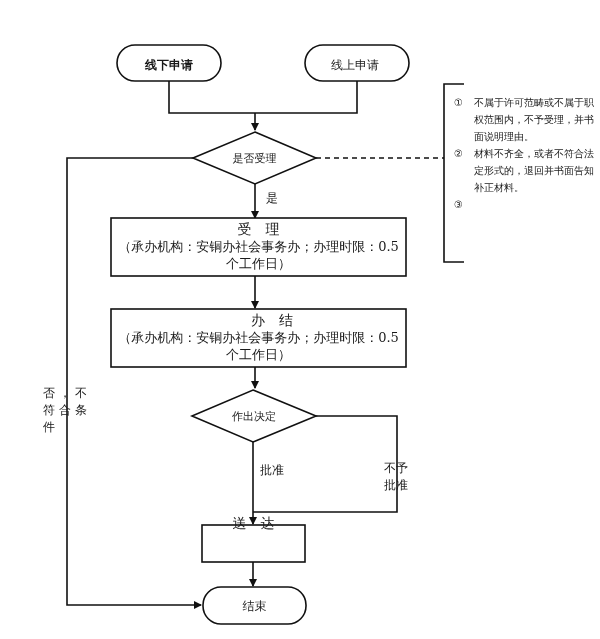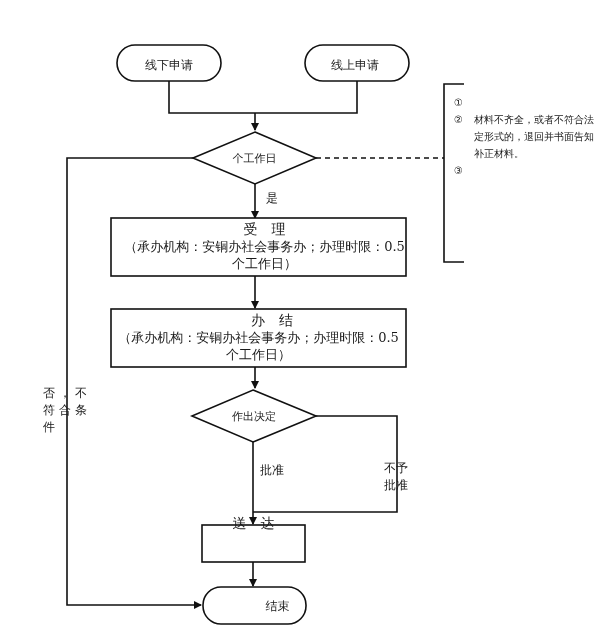--- a/index.html
+++ b/index.html
@@ -55,26 +55,26 @@
 
     <rect x="202" y="525" width="103" height="37" fill="#fff"></rect>
     <path d="M253,562 V586" marker-end="url(#arr)"></path>
 
     <rect x="203" y="587" width="103" height="37" rx="18" ry="18" fill="#fff"></rect>
 
     <path d="M193,158 H67 V605 H201" marker-end="url(#arr)"></path>
   </g>
 </svg>
 
-<div class="node-text sans" style="left:117px; top:57px; width:104px;">线下申请</div>
+<div class="node-text sans" style="left:117px; top:57px; width:104px;font-weight:bold;">线下申请</div>
 <div class="node-text sans" style="left:305px; top:57px; width:100px;">线上申请</div>
-<div class="node-text sans" style="left:193px; top:151px; width:123px; font-size:11px;">个工作日</div>
+<div class="node-text sans" style="left:193px; top:151px; width:123px; font-size:11px;">是否受理</div>
 <div class="label" style="left:266px; top:190px;">是</div>
 
-<div class="node-text serif" style="left:111px; top:221px; width:295px;padding-left:6px;">
+<div class="node-text serif" style="left:111px; top:221px; width:295px;">
   <div style="font-size:14px;">受　理</div>
   <div>（承办机构：安铜办社会事务办；办理时限：0.5</div>
   <div>个工作日）</div>
 </div>
 
 <div class="node-text serif" style="left:111px; top:312px; width:295px;">
   <div style="font-size:14px;padding-left:27px;">办　结</div>
   <div>（承办机构：安铜办社会事务办；办理时限：0.5</div>
   <div>个工作日）</div>
 </div>
@@ -86,25 +86,26 @@
   <div>批准</div>
 </div>
 
 <div class="label" style="left:43px; top:385px; line-height:17px; letter-spacing:4px;">
   <div>否，不</div>
   <div>符合条</div>
   <div>件</div>
 </div>
 
 <div class="node-text serif" style="left:202px; top:515px; width:103px; font-size:14px;">送　达</div>
-<div class="node-text sans" style="left:203px; top:598px; width:103px;margin-left:23px;">结束</div>
+<div class="node-text sans" style="left:203px; top:598px; width:103px;">结束</div>
 
 <div class="note">
   <div class="note-item">
     <span class="note-num">①</span>
+    <span class="note-text">不属于许可范畴或不属于职权范围内，不予受理，并书面说明理由。</span>
   </div>
   <div class="note-item">
     <span class="note-num">②</span>
     <span class="note-text">材料不齐全，或者不符合法定形式的，退回并书面告知补正材料。</span>
   </div>
   <div class="note-item">
     <span class="note-num">③</span>
   </div>
 </div>
 

